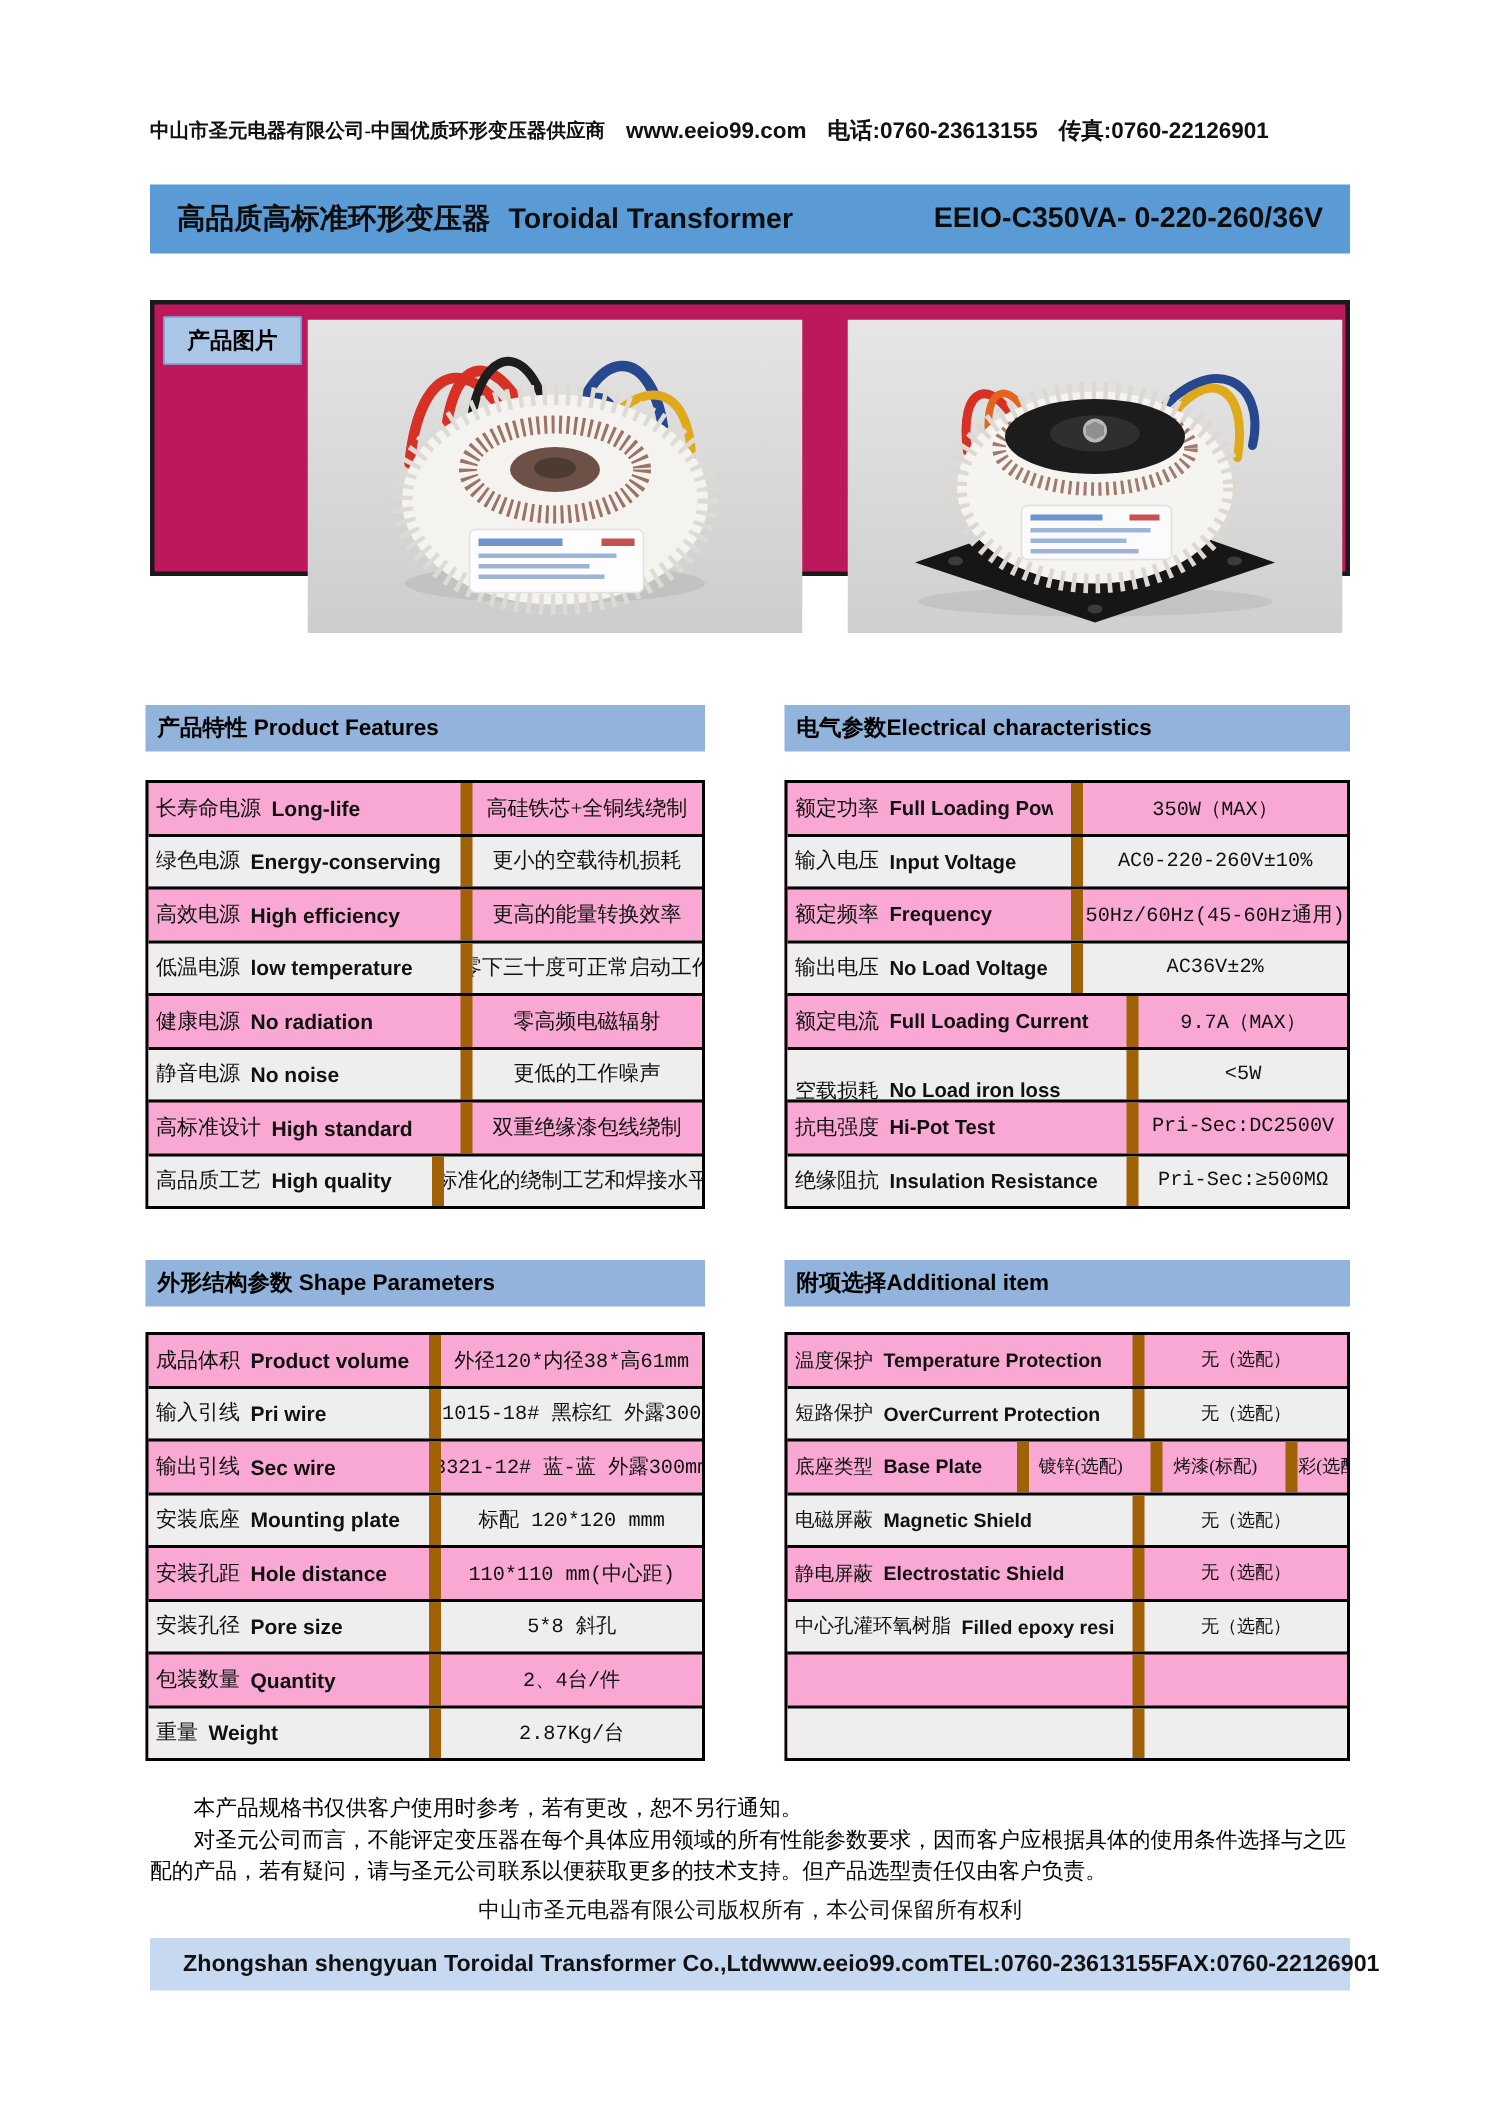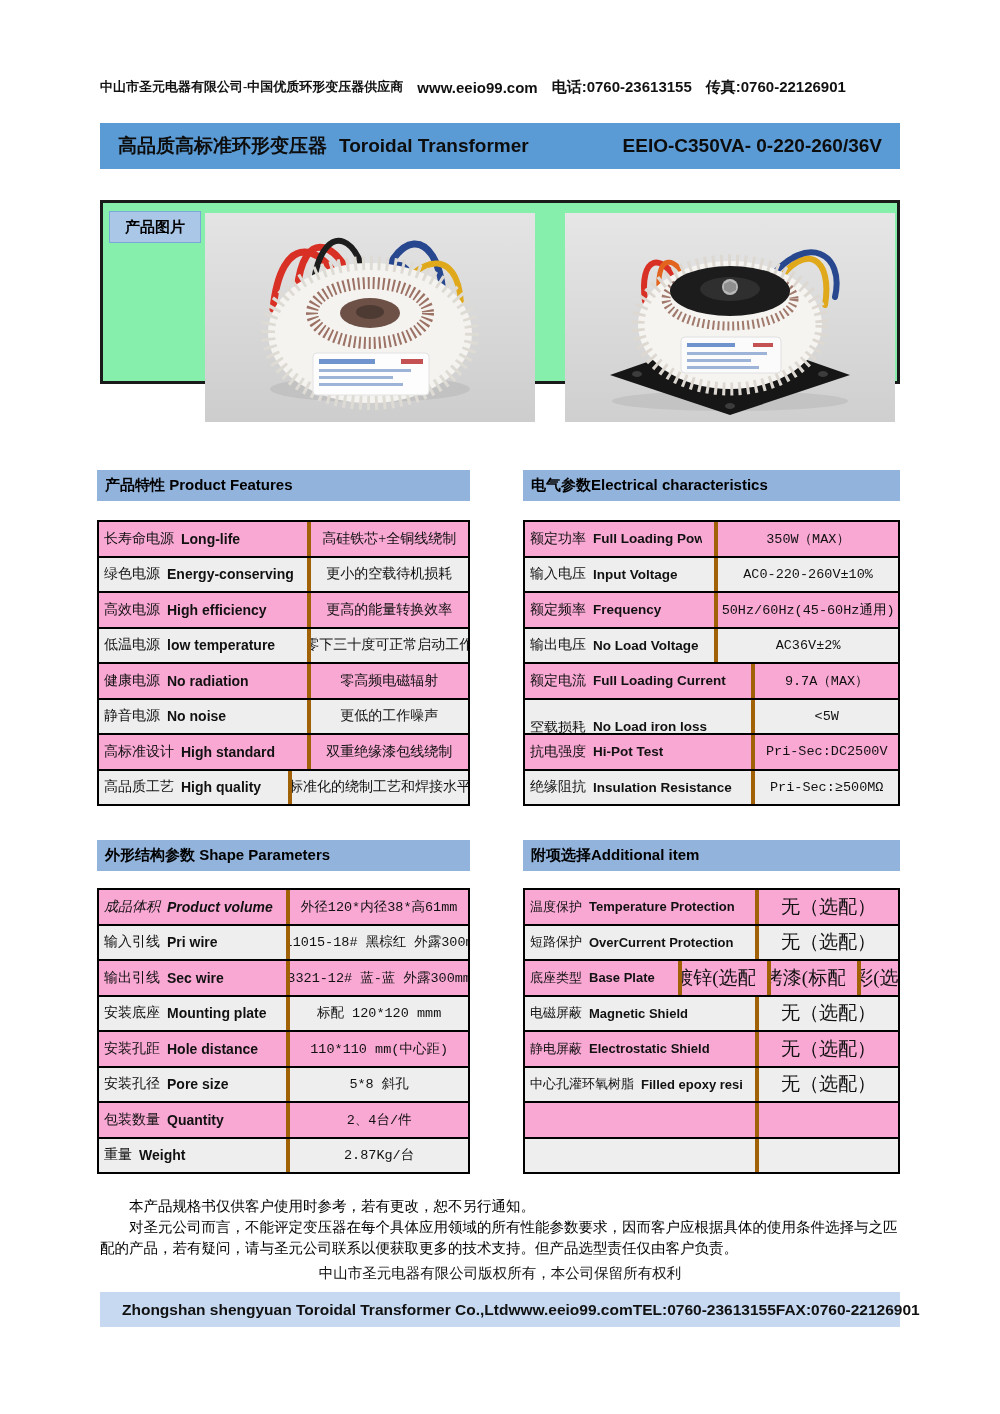--- a/index.html
+++ b/index.html
@@ -11,46 +11,46 @@
   .company-line .cnpart{font-family:"Liberation Serif","DejaVu Serif",serif;font-weight:bold;font-size:13px;}
   .company-line .latpart{font-weight:bold;font-size:15px;}
 
   
   .title-bar{position:absolute;left:100px;top:123px;width:800px;height:46px;background:#5b9bd5;
              display:flex;align-items:center;justify-content:space-between;padding:0 18px;box-sizing:border-box;}
   .title-bar .tleft{display:flex;gap:12px;align-items:baseline;}
   .title-bar span{font-weight:bold;font-size:19px;color:#0d0d0d;white-space:nowrap;}
 
   
-  .photo-frame{position:absolute;left:100px;top:200px;width:800px;height:184px;border:3px solid #1a1a1a;box-sizing:border-box;background:#86efac;}
+  .photo-frame{position:absolute;left:100px;top:200px;width:800px;height:184px;border:3px solid #1a1a1a;box-sizing:border-box;background:#be185d;}
   .photo-label{position:absolute;left:6px;top:8px;width:92px;height:32px;background:#aac7e8;border:1px solid #7ba7d9;
                box-sizing:border-box;display:flex;align-items:center;justify-content:center;
                font-weight:bold;font-size:15px;color:#000;}
   .photo{position:absolute;top:10px;width:330px;height:209px;}
   .photo.p1{left:102px;} .photo.p2{left:462px;}
 
   
   .sec-header{position:absolute;height:31px;background:#92b4dc;display:flex;align-items:center;
               padding-left:8px;box-sizing:border-box;font-weight:bold;font-size:15px;color:#000;white-space:nowrap;}
 
   
   .ptable{position:absolute;border:2px solid #000;box-sizing:border-box;background:#f9a8d4;display:flex;flex-direction:column;}
   .trow{flex:1;display:flex;min-height:0;}
   .trow + .trow{border-top:2px solid #000;}
   .trow.stripe{background:#eeeeee;}
   .cell{display:flex;align-items:center;overflow:hidden;white-space:nowrap;padding:0 5px;box-sizing:border-box;min-width:0;}
-  .cell + .cell{border-left:4px solid #a16207;margin-left:12px;}
+  .cell + .cell{border-left:8px solid #a16207;margin-left:12px;}
   .label-cell{gap:7px;}
   .value-cell{justify-content:center;flex:1;font-family:"Liberation Serif","DejaVu Serif",serif;font-size:14px;}
   .cn{font-family:"Liberation Serif","DejaVu Serif",serif;font-size:14px;}
   .en{font-weight:bold;font-size:14px;}
   #electrical-table .value-cell,#shape-table .value-cell{font-family:"Liberation Mono","DejaVu Sans Mono",monospace;font-size:13.5px;}
   #electrical-table .en{font-size:13.5px;}
   #additional-table .cn{font-size:13px;} #additional-table .en{font-size:13px;}
-  #additional-table .value-cell{font-size:19px;}
+  #additional-table .value-cell{font-size:12px;}
 
   
   .notes{position:absolute;left:100px;top:1196px;width:800px;font-family:"Liberation Serif","DejaVu Serif",serif;
          font-size:14.5px;line-height:21px;color:#000;}
   .notes p{margin:0;text-indent:2em;}
   .copyright{position:absolute;left:100px;top:1264px;width:800px;text-align:center;
              font-family:"Liberation Serif","DejaVu Serif",serif;font-size:14.5px;}
   .footer-bar{position:absolute;left:100px;top:1292px;width:800px;height:35px;background:#c6d9f1;
               display:flex;align-items:center;justify-content:space-between;padding:0 22px;box-sizing:border-box;}
   .footer-bar span{font-weight:bold;font-size:15.5px;white-space:nowrap;}
@@ -264,21 +264,21 @@
       <div class="trow stripe">
         <div class="cell label-cell" style="width: 57.5%; flex: 0 0 auto;">
           <div class="cn">绝缘阻抗</div>
           <div class="en">Insulation Resistance</div>
         </div>
         <div class="cell value-cell">Pri-Sec:≥500MΩ</div>
       </div>
     </div>
   <div id="shape-table" class="ptable" style="left:97px;top:888px;width:373px;height:286px;">
       <div class="trow">
-        <div class="cell label-cell" style="width: 47.5%; flex: 0 0 auto; font-style: italic;">
+        <div class="cell label-cell" style="width: 47.5%; flex: 0 0 auto;">
           <div class="cn">成品体积</div>
           <div class="en">Product volume</div>
         </div>
         <div class="cell value-cell">外径120*内径38*高61mm</div>
       </div>
       <div class="trow stripe">
         <div class="cell label-cell" style="width: 47.5%; flex: 0 0 auto;">
           <div class="cn">输入引线</div>
           <div class="en">Pri wire</div>
         </div>

